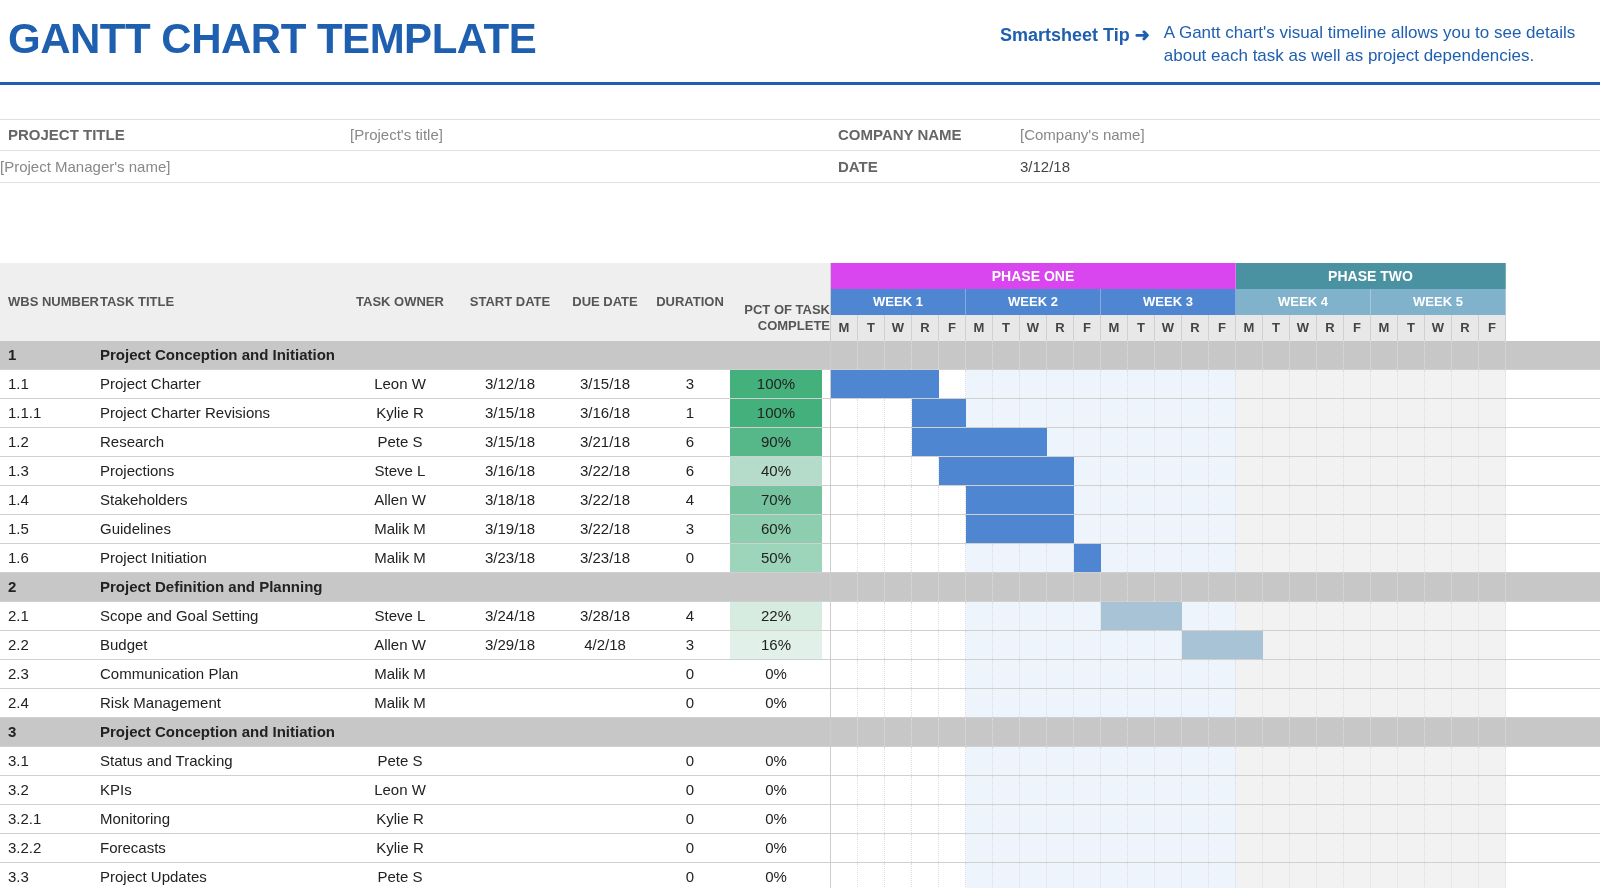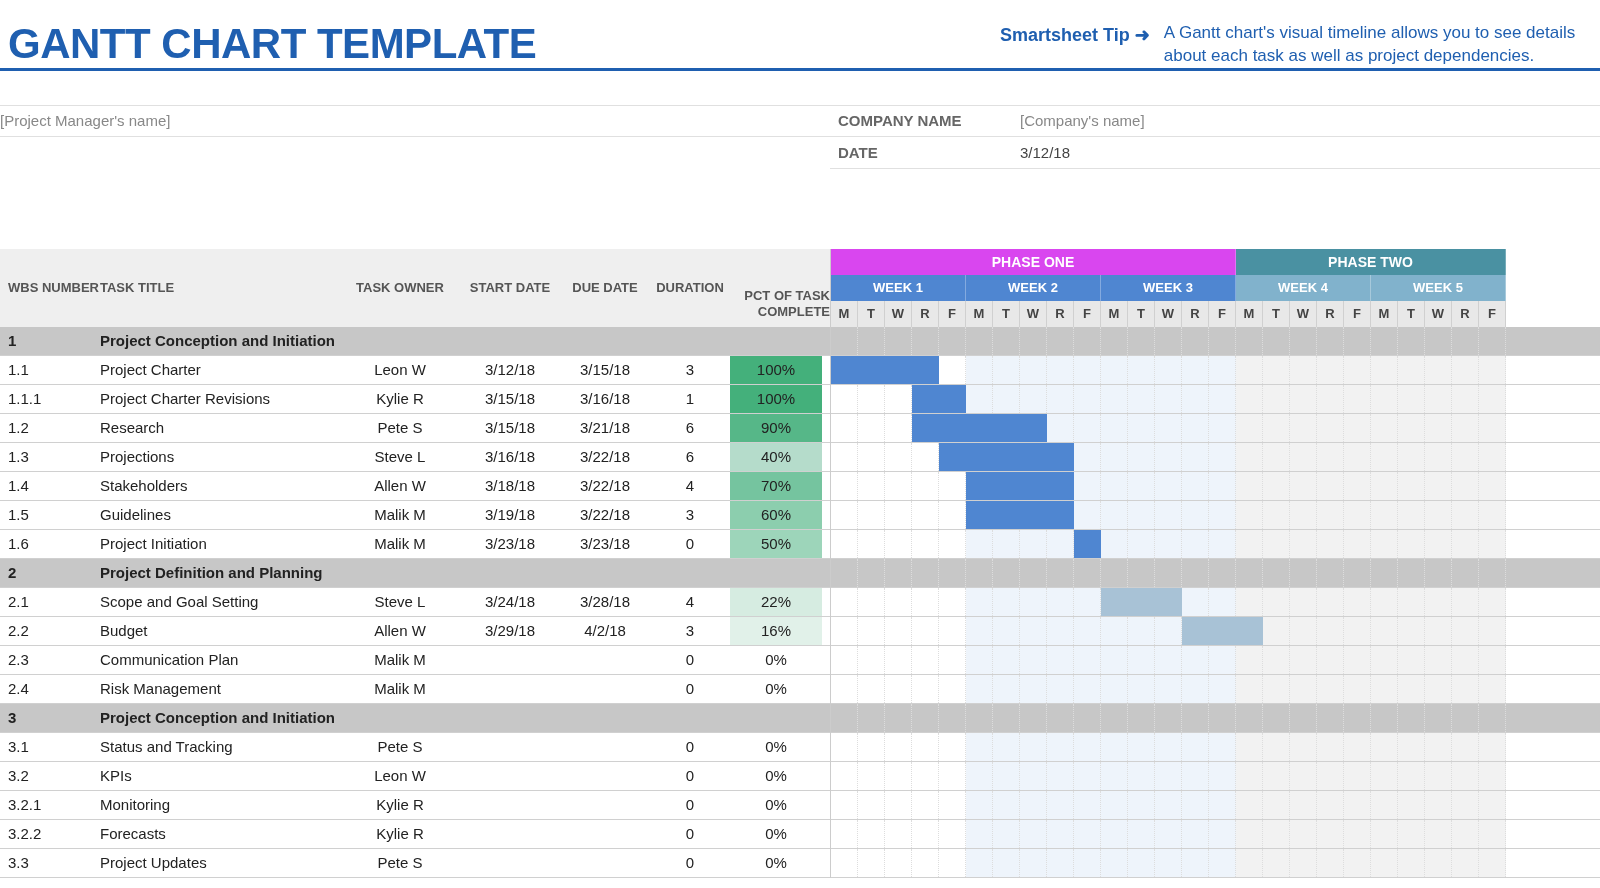--- a/index.html
+++ b/index.html
@@ -5,22 +5,22 @@
   * { margin: 0; padding: 0; box-sizing: border-box; }
   body {
     font-family: Arial, Helvetica, sans-serif;
     font-size: 14px;
     color: #222;
     width: 1600px;
     background: #fff;
   }
   .header {
     display: flex;
-    align-items: flex-end;
-    padding: 10px 0 0 0;
+    align-items: center;
+    padding: 10px 0 14px 0;
     border-bottom: 3px solid #1f5fb0;
   }
   .title {
     font-size: 42px;
     font-weight: 800;
     color: #1f5fb0;
     letter-spacing: -0.5px;
     flex: 1;
     padding-left: 8px;
   }
@@ -186,20 +186,24 @@
 <div class="header">
   <div class="title">GANTT CHART TEMPLATE</div>
   <div class="tip">
     <div class="tip-label">Smartsheet Tip ➜</div>
     <div class="tip-text">A Gantt chart's visual timeline allows you to see details about each task as well as project dependencies.</div>
   </div>
 </div>
 
 <div class="meta">
   <div class="meta-left">
+    <div class="meta-row">
+      <div class="meta-label">PROJECT TITLE</div>
+      <div class="meta-val">[Project's title]</div>
+    </div>
     <div class="meta-row">
       <div class="meta-val">[Project Manager's name]</div>
     </div>
   </div>
   <div class="meta-right">
     <div class="meta-row">
       <div class="meta-label">COMPANY NAME</div>
       <div class="meta-val">[Company's name]</div>
     </div>
     <div class="meta-row">

